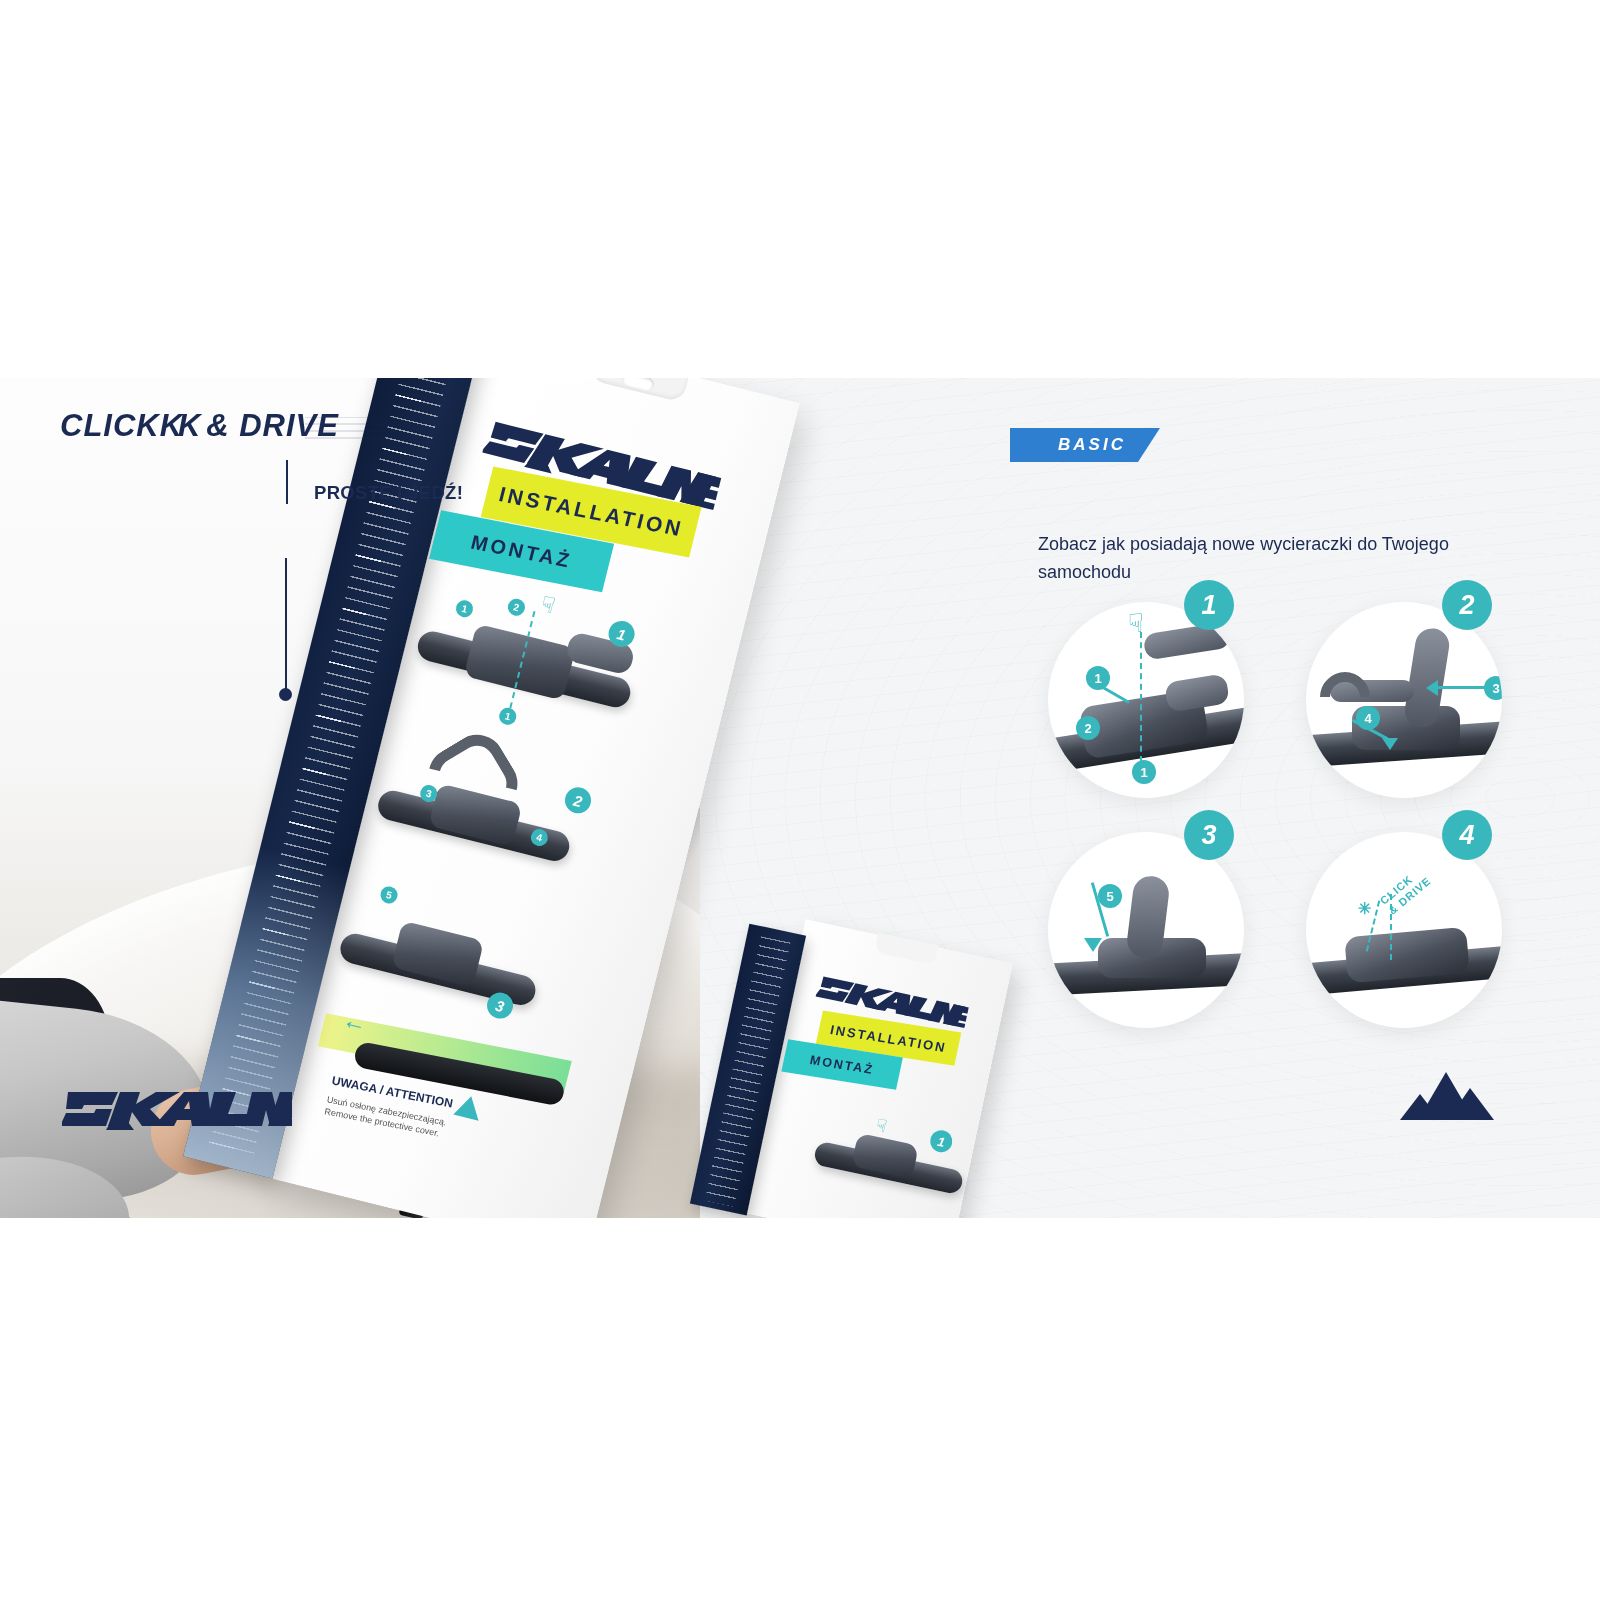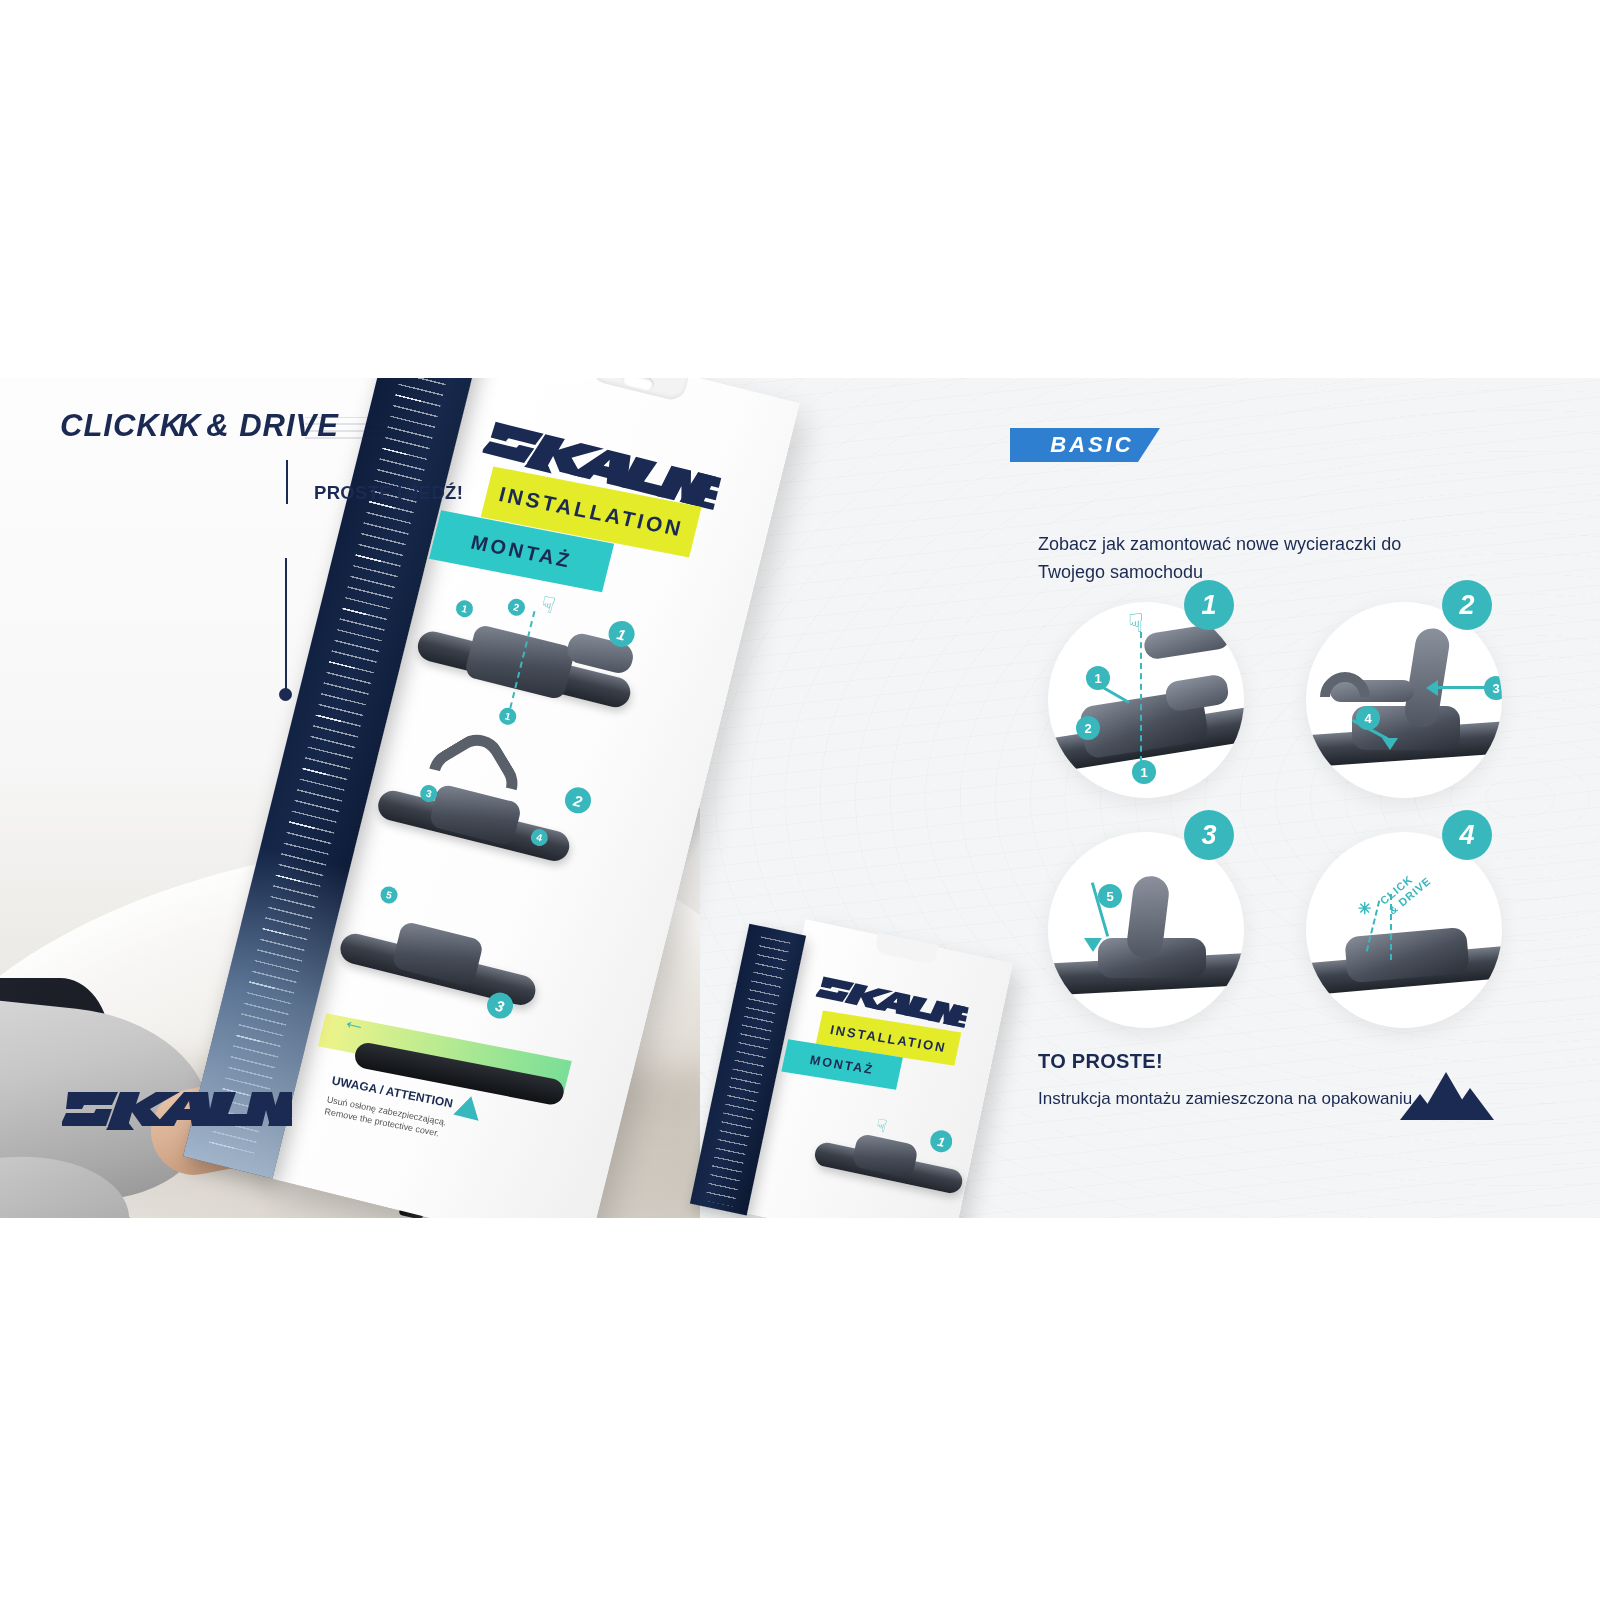--- a/index.html
+++ b/index.html
@@ -157,21 +157,21 @@
       transform:skewY(-3deg);display:flex;align-items:center;justify-content:center;}
   .pkgS-yellow span{font-size:13px;font-weight:bold;letter-spacing:2px;color:#1b2a52;}
   .pkgS-teal{position:absolute;left:8px;top:118px;width:116px;height:33px;background:#2fc8c8;
       transform:skewY(-3deg);display:flex;align-items:center;justify-content:center;}
   .pkgS-teal span{font-size:12.5px;font-weight:bold;letter-spacing:2px;color:#1b2a52;}
 
   
   #right{position:absolute;left:1010px;top:0;width:590px;height:840px;}
   .basic-badge{position:absolute;left:0;top:50px;width:150px;height:34px;background:#2f7fd1;
       clip-path:polygon(0 0,150px 0,128px 34px,0 34px);display:flex;align-items:center;justify-content:center;}
-  .basic-badge span{font-size:22px;font-weight:bold;font-style:italic;letter-spacing:3px;color:#ffffff;
+  .basic-badge span{font-size:17px;font-weight:bold;font-style:italic;letter-spacing:3px;color:#ffffff;
       padding-left:14px;}
   .r-title{position:absolute;left:28px;top:98px;font-size:40px;font-weight:bold;font-style:italic;
       letter-spacing:2px;color:#1b2a52;}
   .r-sub{position:absolute;left:28px;top:152px;font-size:18px;line-height:28px;color:#1b2a52;width:420px;}
 
   .steps{position:absolute;left:16px;top:202px;width:560px;}
   .step{position:relative;width:240px;height:218px;float:left;margin:0 18px 12px 0;}
   .circle{position:absolute;left:22px;top:22px;width:196px;height:196px;border-radius:50%;background:#ffffff;
       box-shadow:0 6px 22px rgba(0,0,0,.07);overflow:hidden;}
   .badge-num{position:absolute;width:50px;height:50px;border-radius:50%;background:#38b8bd;color:#fff;
@@ -346,21 +346,21 @@
     <div class="ps-blade" style="left:58px;top:214px;width:150px;height:24px;"></div>
     <div class="ps-adapter" style="left:96px;top:198px;width:62px;height:34px;"></div>
     <div class="ps-num" style="left:168px;top:178px;width:22px;height:22px;font-size:13px;">1</div>
     <div class="ps-hand" style="left:112px;top:176px;font-size:17px;">☟</div>
   </div>
 
   <div id="right">
     <div class="basic-badge">
       <span>BASIC</span>
     </div>
-    <div class="r-sub">Zobacz jak zamontować nowe wycieraczki do Twojego samochodu</div>
+    <div class="r-sub">Zobacz jak posiadają nowe wycieraczki do Twojego samochodu</div>
 
     <div class="steps">
 
       <div class="step">
         <div class="circle">
           <div class="s-blade" style="left:-18px;top:120px;width:250px;height:34px;transform:rotate(-9deg);"></div>
           <div class="s-body" style="left:34px;top:96px;width:124px;height:52px;transform:rotate(-9deg);"></div>
           <div class="s-cap" style="left:118px;top:76px;width:62px;height:30px;transform:rotate(-9deg);"></div>
           <div class="s-cap" style="left:96px;top:26px;width:86px;height:26px;transform:rotate(-9deg);border-radius:14px;"></div>
           <div class="handicon" style="left:80px;top:6px;">☟</div>
@@ -414,24 +414,20 @@
             <span>CLICK</span><br>
             <span>&amp; DRIVE</span>
           </div>
           <div class="cdlabel" style="left:52px;top:70px;font-size:16px;">✳</div>
         </div>
         <div class="badge-num" style="left:158px;top:0px;">4</div>
       </div>
       <div style="clear:both;"></div>
     </div>
 
-    <div class="r-foot">
-      <div class="rf-t">TO PROSTE!</div>
-      <div class="rf-p">Instrukcja montażu zamieszczona na opakowaniu.</div>
-    </div>
     <div class="mtn">
       <svg width="96" height="58" viewBox="0 0 96 58">
         <path d="M46 2 L74 50 L18 50 Z" fill="#1b2a52"></path>
         <path d="M70 18 L94 50 L48 50 Z" fill="#1b2a52"></path>
         <path d="M20 24 L40 50 L0 50 Z" fill="#1b2a52"></path>
       </svg>
     </div>
   </div>
 
  </div>

